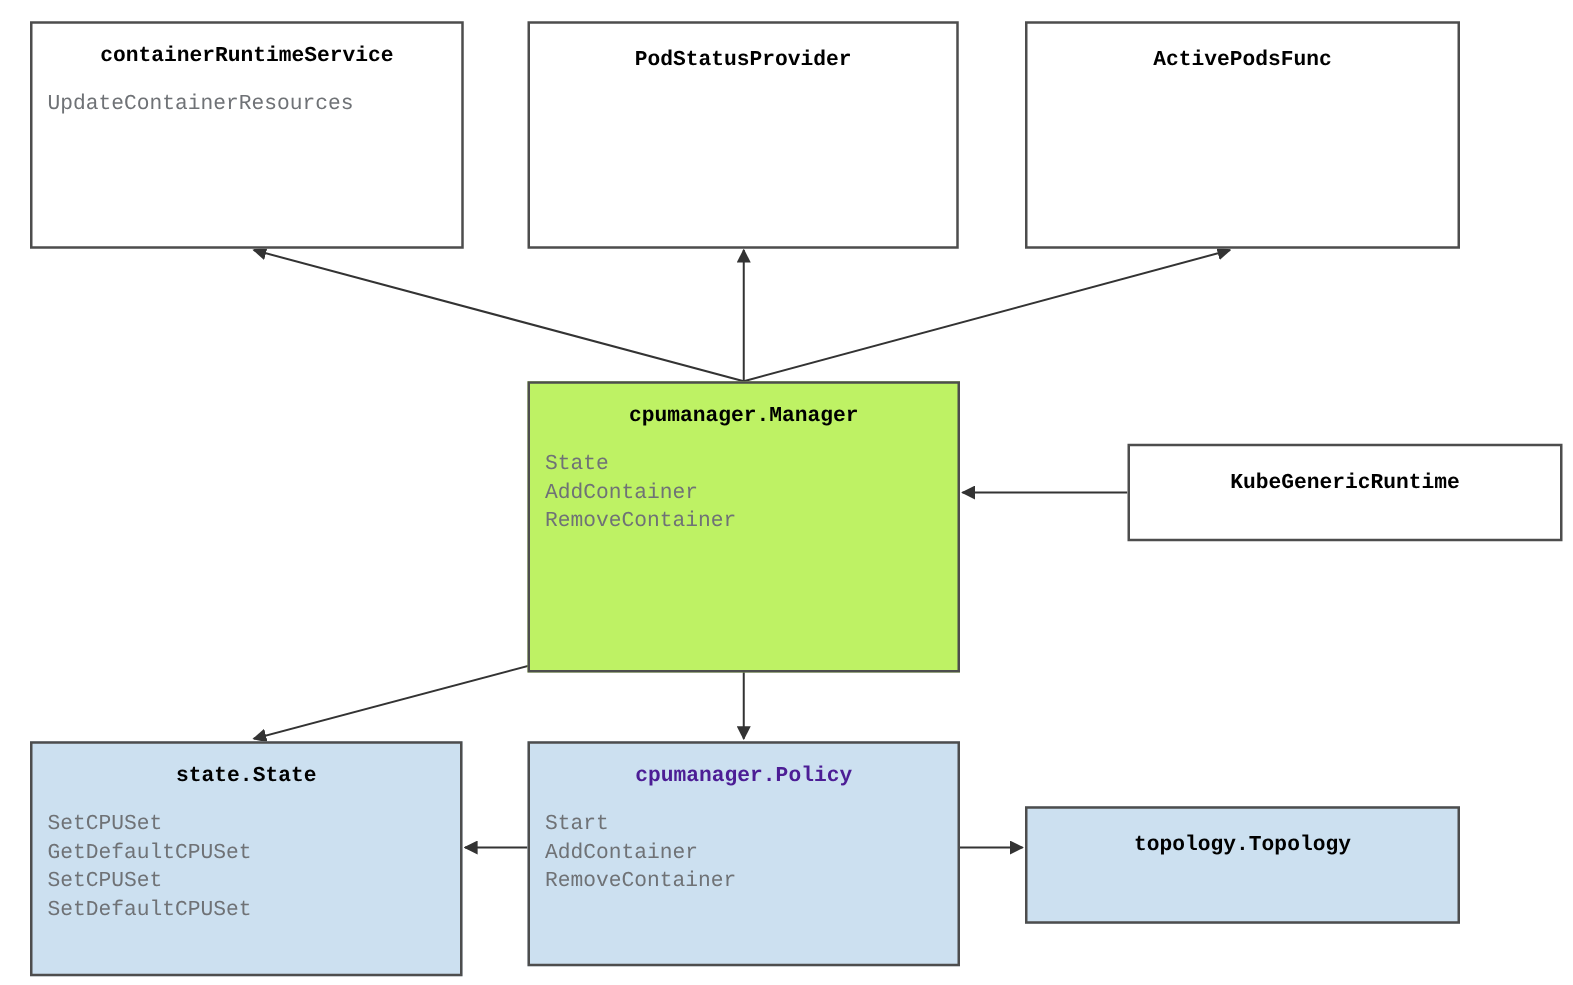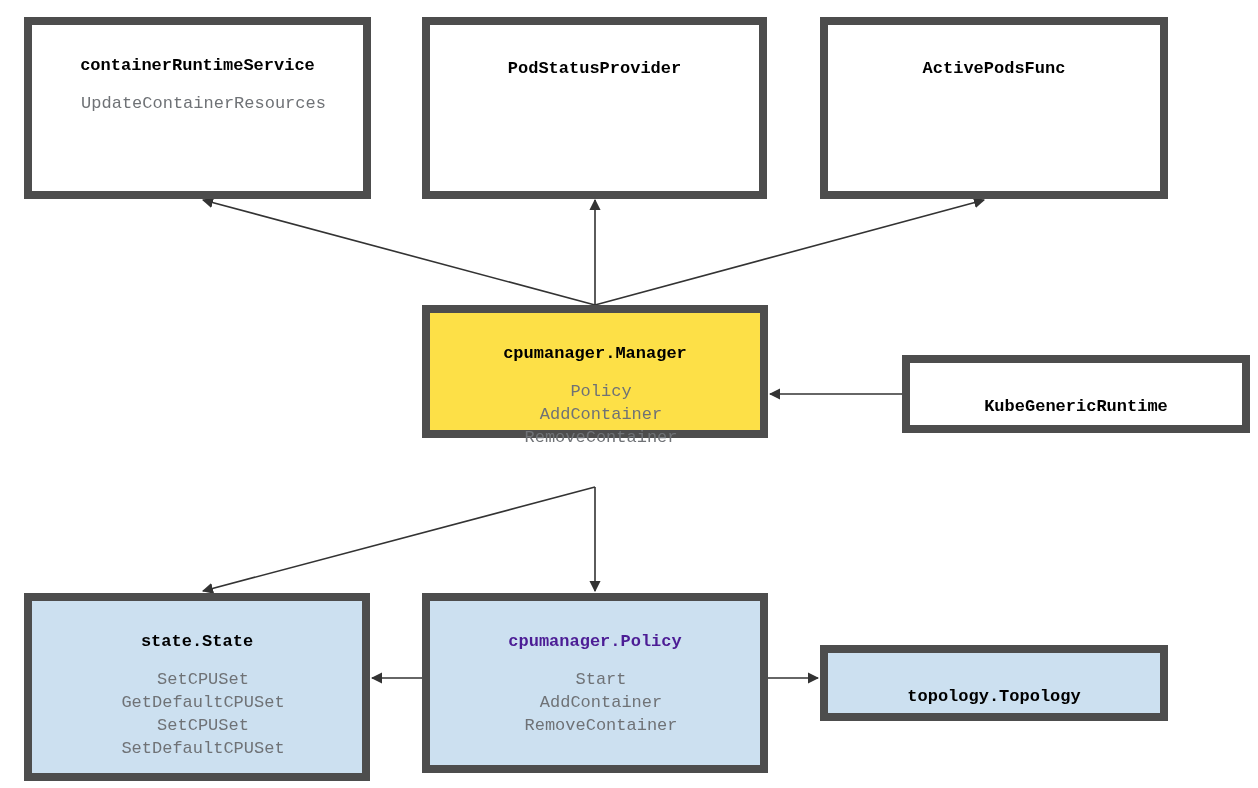--- a/index.html
+++ b/index.html
@@ -21,43 +21,42 @@
     position: absolute;
     left: 0;
     top: 0;
     width: 1258px;
     height: 788px;
     pointer-events: none;
   }
   .node {
     position: absolute;
     box-sizing: border-box;
-    border: 8px solid #8b5cf6;
+    border: 2px solid #8b5cf6;
     background: #ffffff;
-    padding: 14px;
+    padding: 0;
   }
   .node.filled {
     background: #cce0f0;
   }
   .node-title {
     text-align: center;
     font-weight: bold;
     font-size: 17px;
     color: #000000;
     letter-spacing: 0px;
     margin: 0;
     padding: 17px 6px 0 6px;
     line-height: 20px;
     white-space: nowrap;
   }
   .node-members {
     margin: 0;
     padding: 16px 0 0 12px;
     list-style: none;
-    text-align: center;
   }
   .node-members li {
     font-size: 17px;
     line-height: 23px;
     color: #6f7276;
     white-space: nowrap;
   }
   .node.compact .node-title {
     padding-top: 20px;
   }
@@ -89,24 +88,24 @@
         <ul class="node-members">
           <li style="color: rgb(111, 114, 118);">UpdateContainerResources</li>
         </ul>
       </div>
       <div class="node compact" style="left: 422px; top: 17px; width: 345px; height: 182px; border-color: rgb(77, 77, 77);">
         <div class="node-title" style="color: rgb(0, 0, 0);">PodStatusProvider</div>
       </div>
       <div class="node compact" style="left: 820px; top: 17px; width: 348px; height: 182px; border-color: rgb(77, 77, 77);">
         <div class="node-title" style="color: rgb(0, 0, 0);">ActivePodsFunc</div>
       </div>
-      <div class="node filled" style="left: 422px; top: 305px; width: 346px; height: 133px; background: #fde047; border-color: rgb(77, 77, 77);">
+      <div class="node filled" style="left: 422px; top: 305px; width: 346px; height: 233px; background: #bef264; border-color: rgb(77, 77, 77);">
         <div class="node-title" style="color: rgb(0, 0, 0);">cpumanager.Manager</div>
         <ul class="node-members">
-          <li style="color: rgb(111, 114, 118);">Policy</li>
+          <li style="color: rgb(111, 114, 118);">State</li>
           <li style="color: rgb(111, 114, 118);">AddContainer</li>
           <li style="color: rgb(111, 114, 118);">RemoveContainer</li>
         </ul>
       </div>
       <div class="node compact" style="left: 902px; top: 355px; width: 348px; height: 78px; border-color: rgb(77, 77, 77);">
         <div class="node-title" style="color: rgb(0, 0, 0);">KubeGenericRuntime</div>
       </div>
       <div class="node filled" style="left: 24px; top: 593px; width: 346px; height: 188px; background: rgb(204, 224, 240); border-color: rgb(77, 77, 77);">
         <div class="node-title" style="color: rgb(0, 0, 0);">state.State</div>
         <ul class="node-members">
@@ -117,18 +116,18 @@
         </ul>
       </div>
       <div class="node filled" style="left: 422px; top: 593px; width: 346px; height: 180px; background: rgb(204, 224, 240); border-color: rgb(77, 77, 77);">
         <div class="node-title" style="color: #4c1d95;">cpumanager.Policy</div>
         <ul class="node-members">
           <li style="color: rgb(111, 114, 118);">Start</li>
           <li style="color: rgb(111, 114, 118);">AddContainer</li>
           <li style="color: rgb(111, 114, 118);">RemoveContainer</li>
         </ul>
       </div>
-      <div class="node filled compact" style="left: 820px; top: 645px; width: 348px; height: 76px; background: rgb(204, 224, 240); border-color: rgb(77, 77, 77);">
+      <div class="node filled compact" style="left: 820px; top: 645px; width: 348px; height: 94px; background: rgb(204, 224, 240); border-color: rgb(77, 77, 77);">
         <div class="node-title" style="color: rgb(0, 0, 0);">topology.Topology</div>
       </div>
     </div>
 
 </div>
 
 </body></html>

